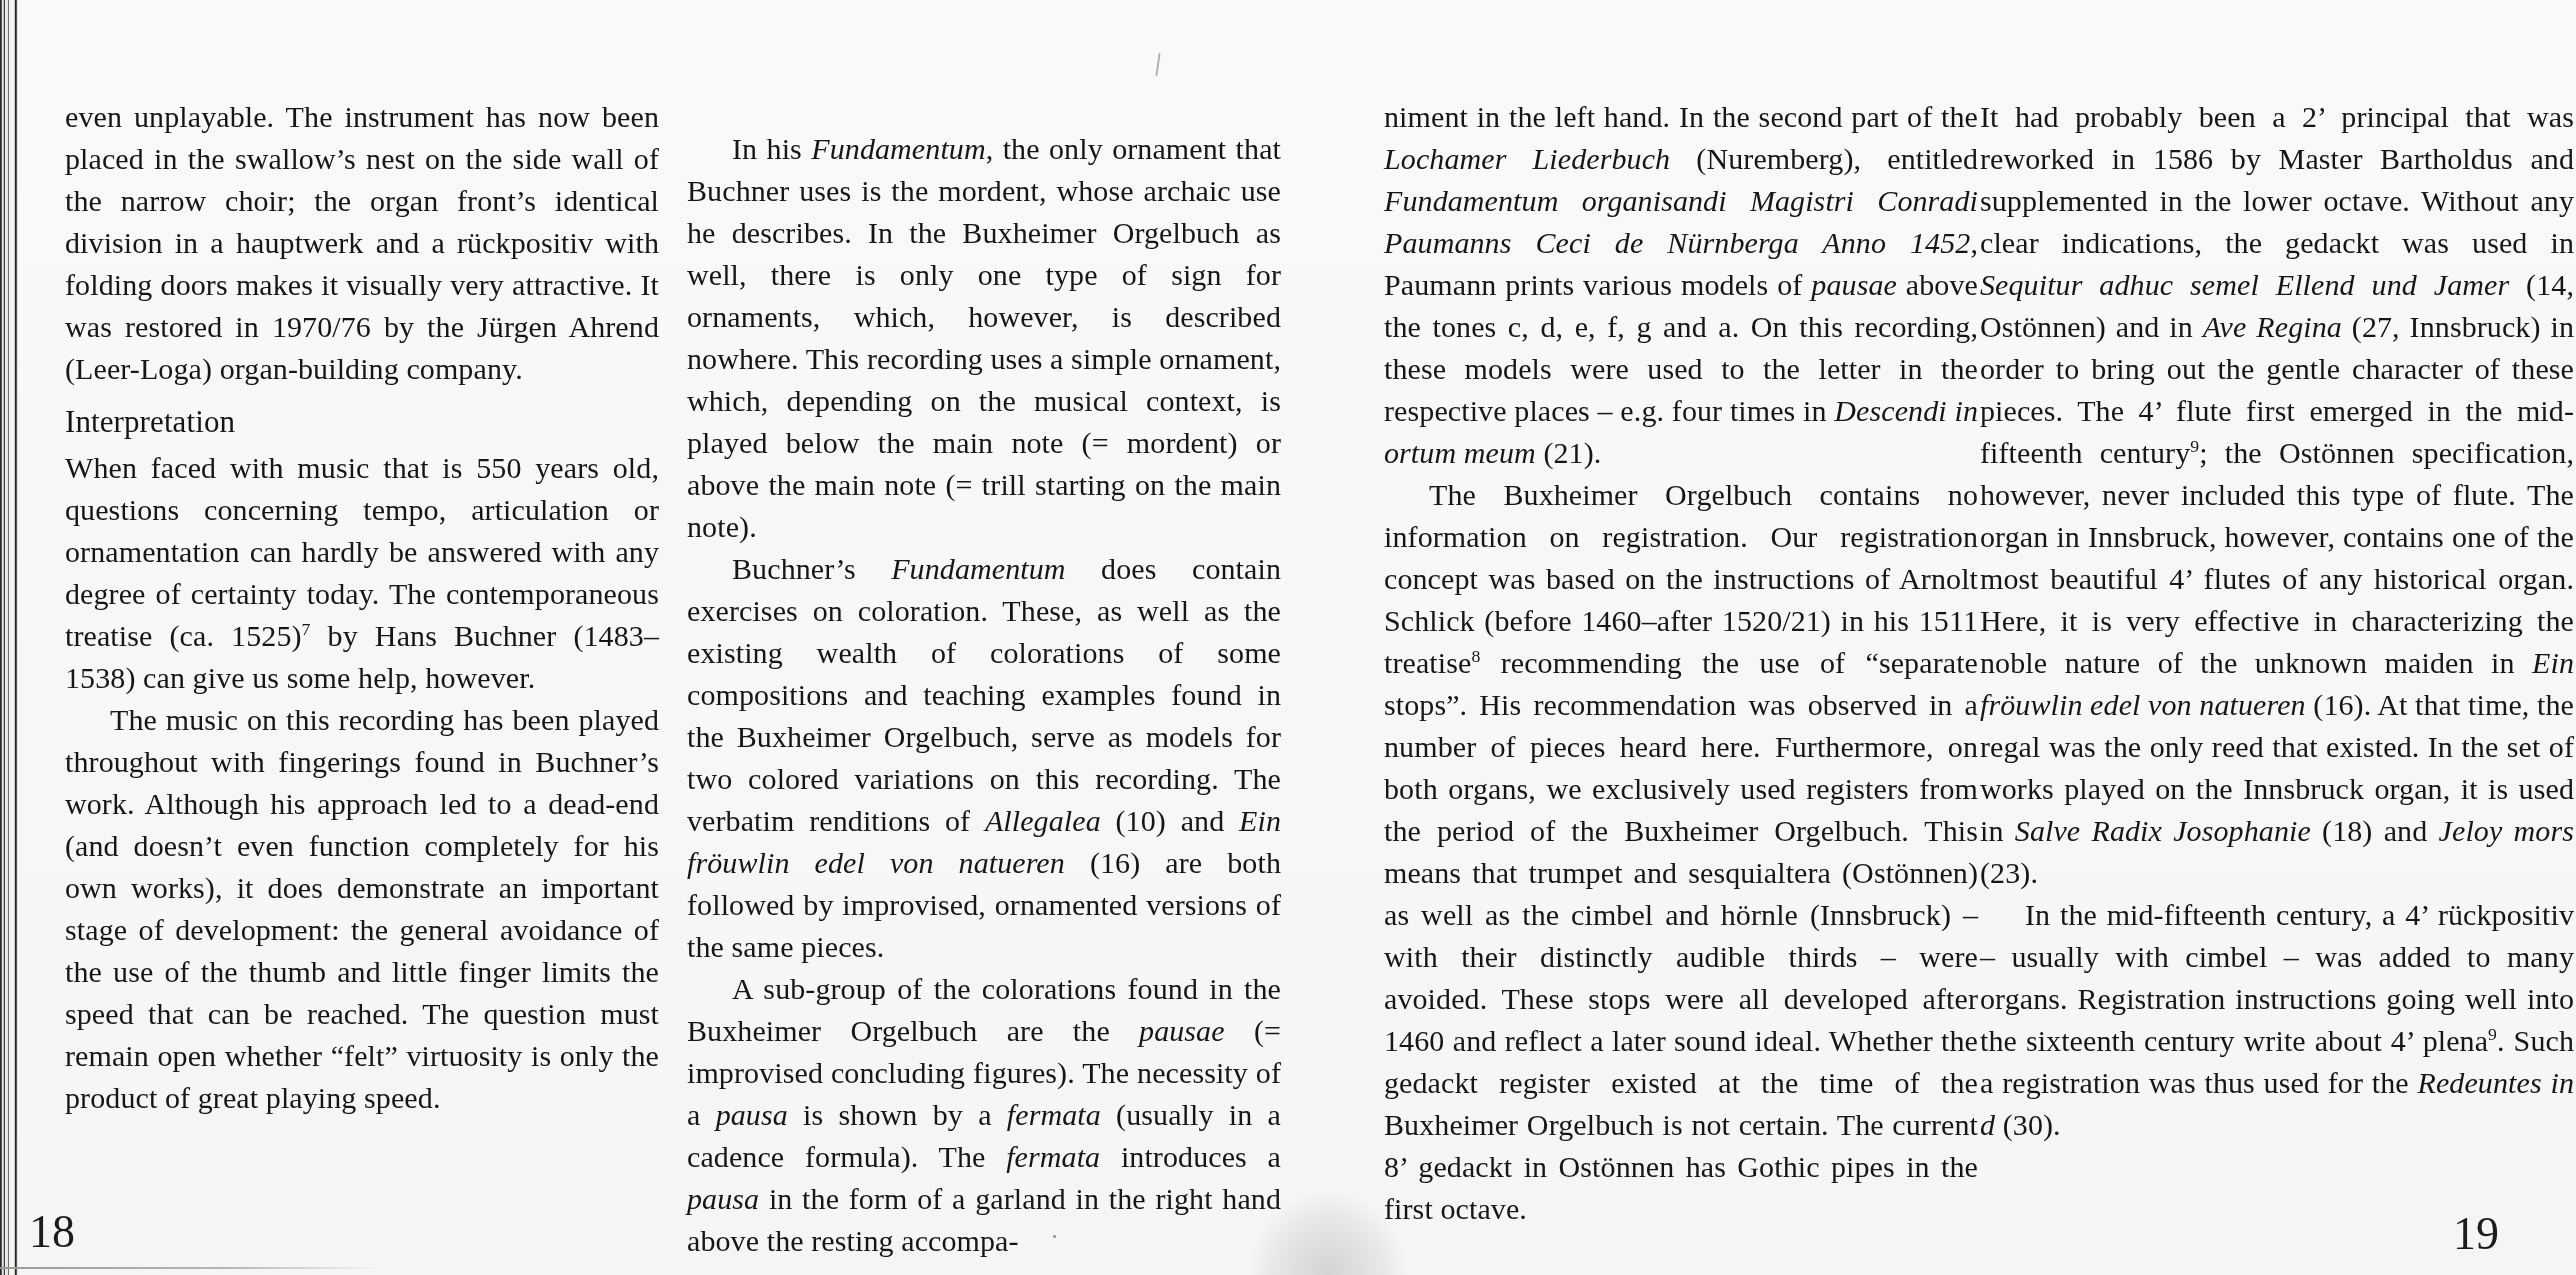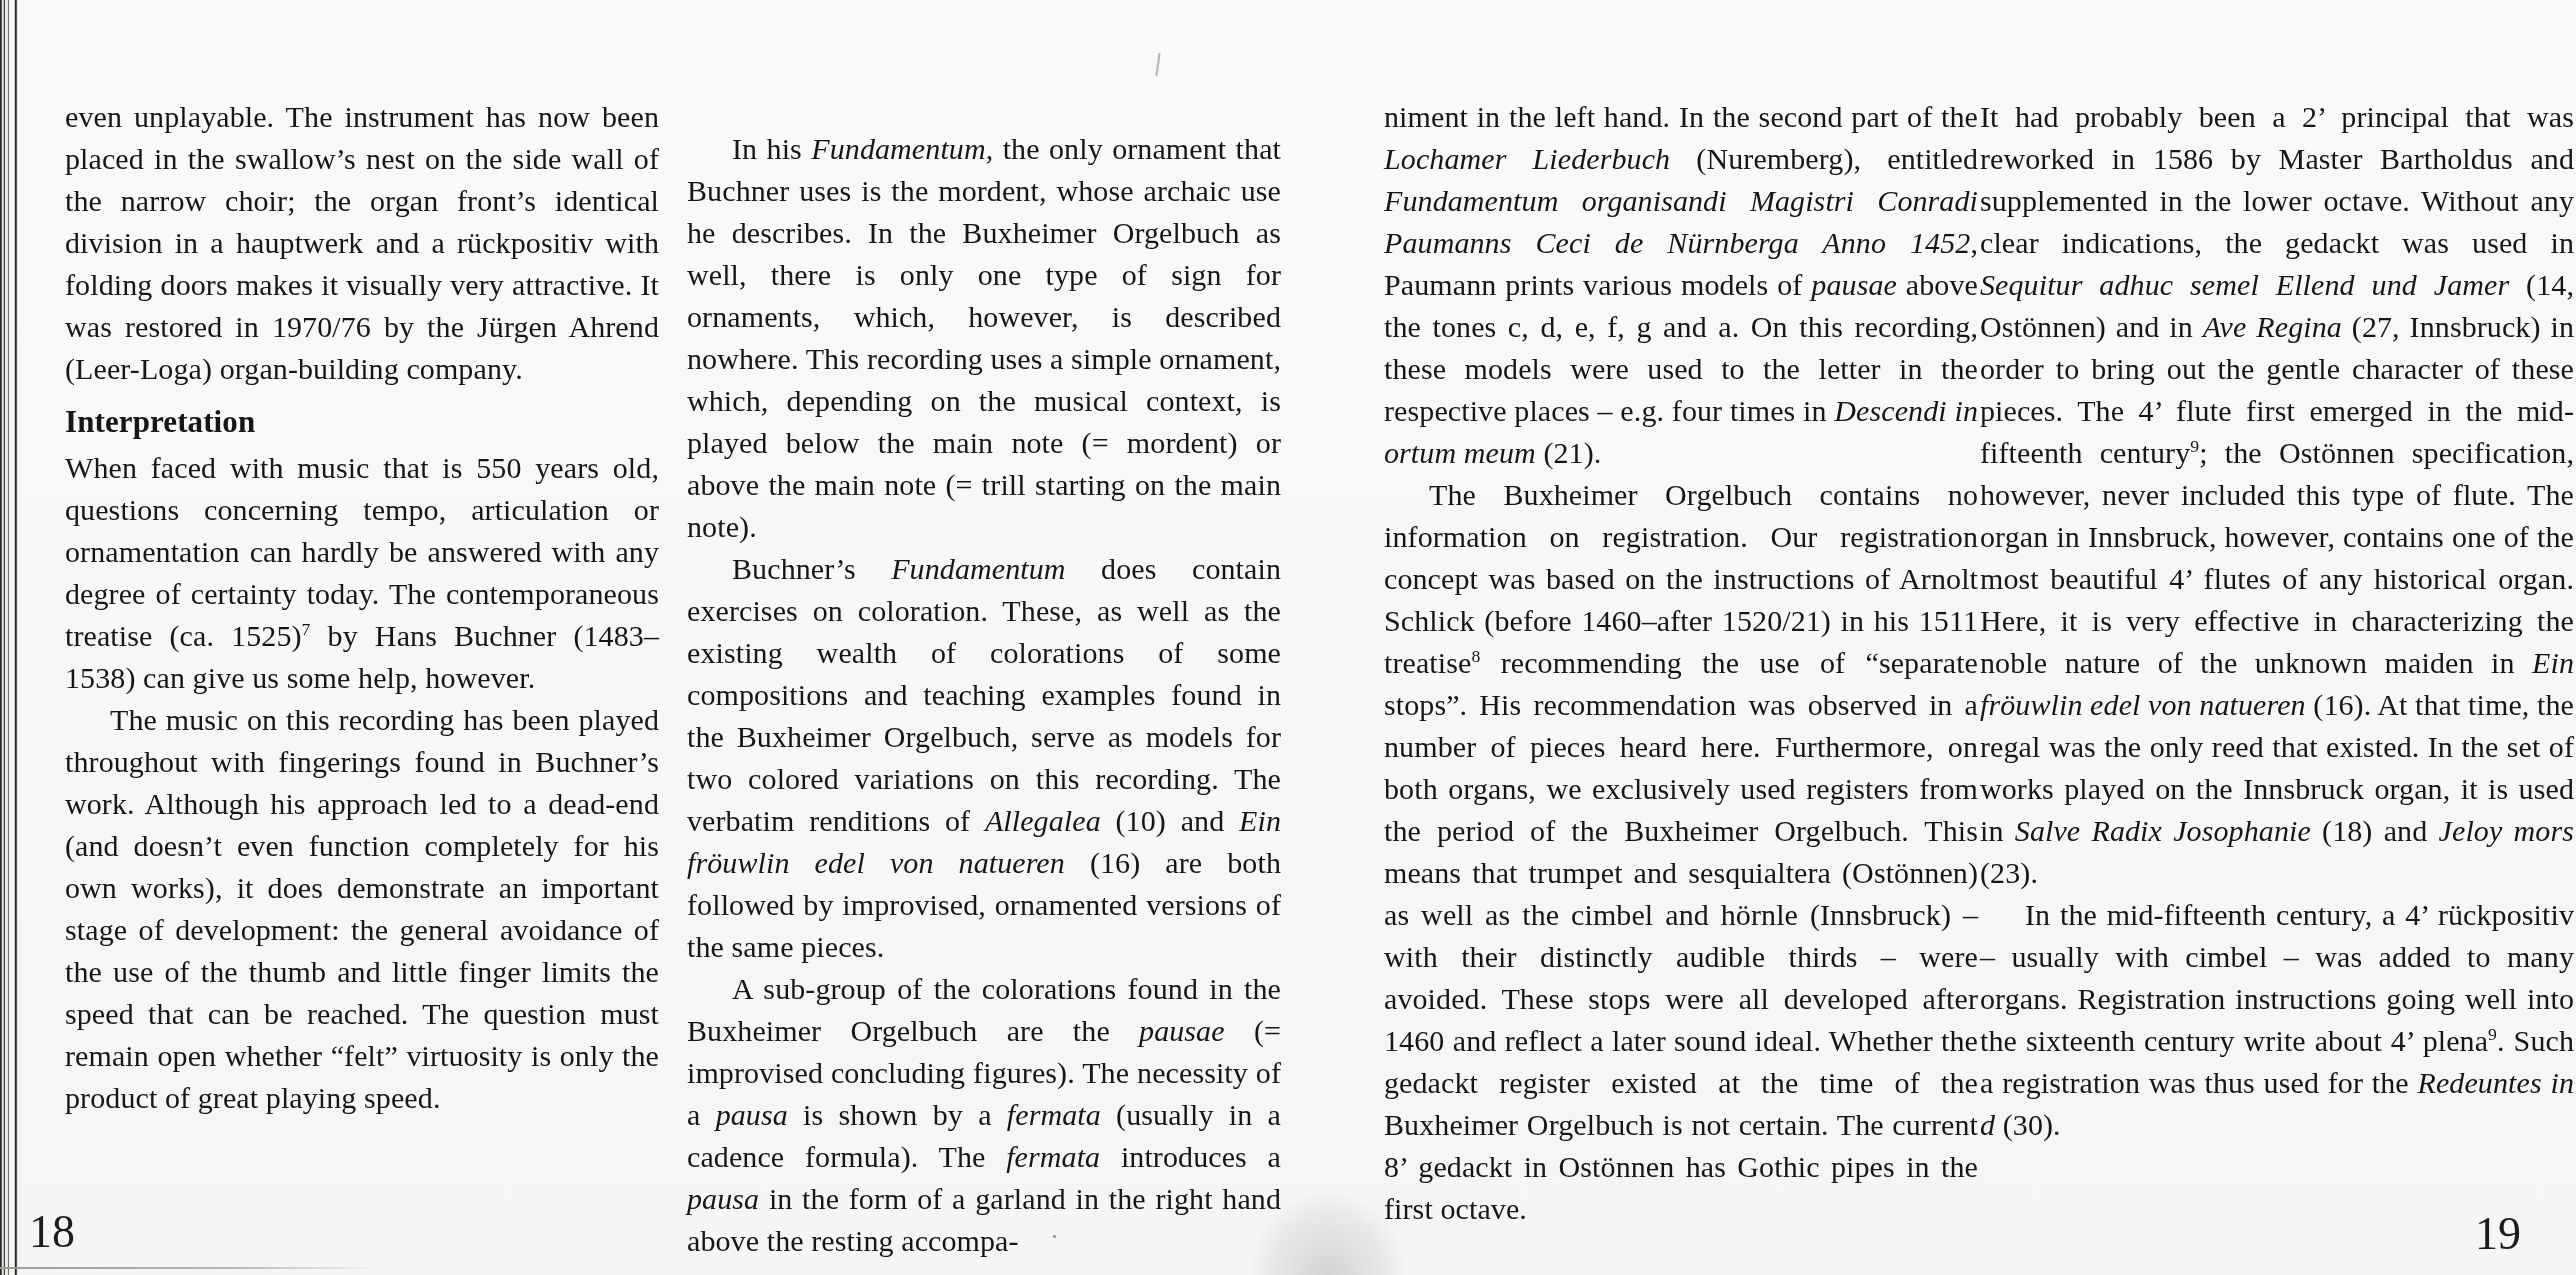--- a/index.html
+++ b/index.html
@@ -46,36 +46,36 @@
   }
   #col-1 { left: 65px; }
   #col-2 { left: 687px; margin-top: 32px; }
   #col-3 { left: 1384px; }
   #col-4 { left: 1980px; }
   .paragraph { margin: 0; }
   .paragraph.indent { text-indent: 45px; }
   .heading {
     font-size: 31px;
     line-height: 42px;
-    font-weight: bold;
+    font-weight: normal;
     margin: 11px 0 4.1px 0;
     text-align: left;
   }
   sup {
     font-size: 17.7px;
     line-height: 0;
     vertical-align: super;
   }
   .page-number {
     position: absolute;
     font-size: 46px;
     color: #1c1c1c;
   }
   .page-number.left { left: 29px; top: 1205px; }
-  .page-number.right { left: 2453px; width: 68px; top: 1207px; text-align: right; }
+  .page-number.right { left: 2453px; width: 68px; top: 1207px; text-align: left; }
   
   .gutter-shadow {
     position: absolute;
     left: 1226px; top: 1185px;
     width: 204px; height: 90px;
     background: radial-gradient(ellipse 102px 109px at 50% 100%,
                 rgba(90,90,88,0.22) 0%, rgba(120,120,118,0.10) 55%, rgba(0,0,0,0) 78%);
   }
   
   .bottom-edge-line {

